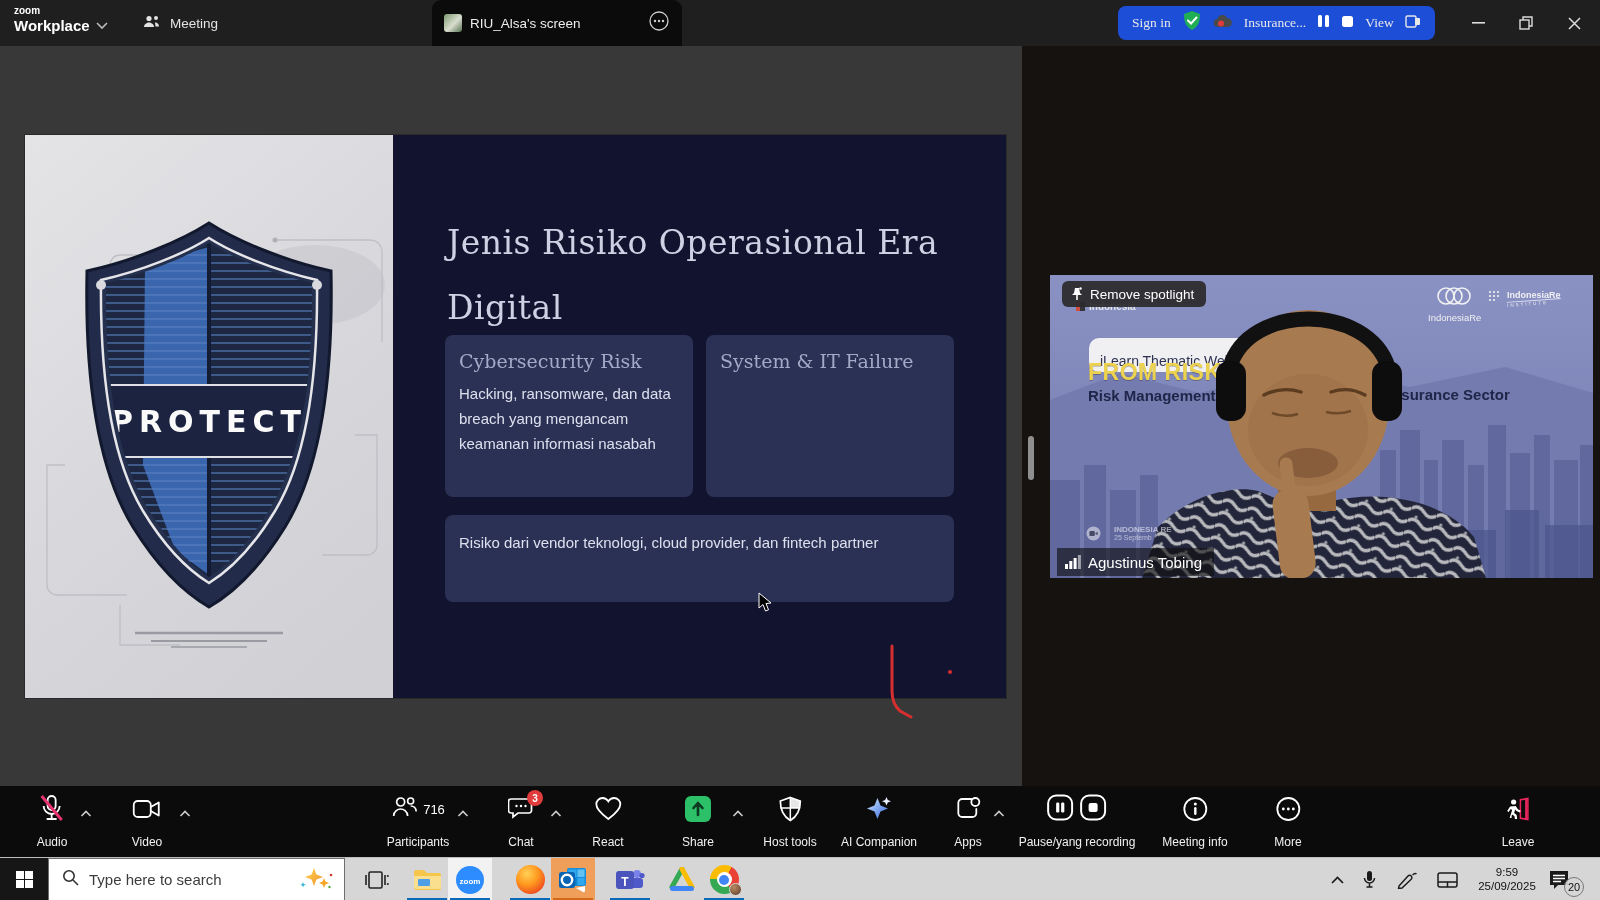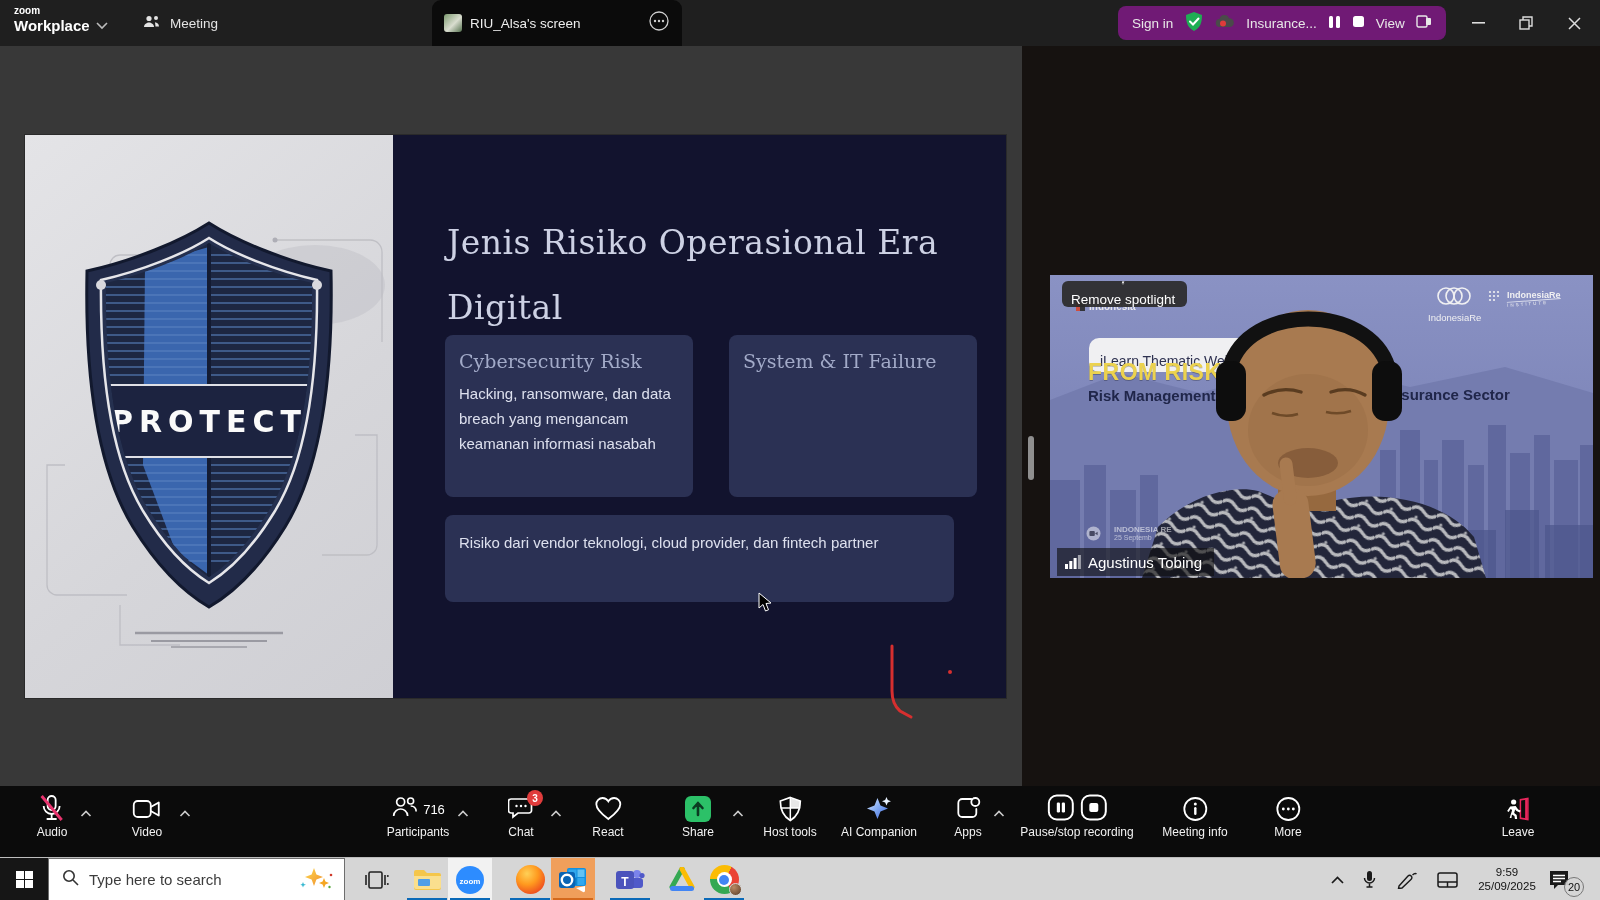--- a/index.html
+++ b/index.html
@@ -10,47 +10,47 @@
   
   .titlebar { position:absolute; left:0; top:0; width:1600px; height:46px; background:#1f1f1f; }
   .brand { position:absolute; left:14px; top:5px; color:#fff; cursor:default; }
   .brand .b1 { font-size:10px; font-weight:bold; line-height:12px; }
   .brand .b2 { font-size:15px; font-weight:600; line-height:17px; }
   .brand-chev { position:absolute; left:96px; top:16px; }
   .tab-meeting { position:absolute; left:130px; top:0; height:46px; display:flex; align-items:center; gap:9px; padding:0 12px; color:#e3e3e3; font-size:13.5px; }
   .tab-active { position:absolute; left:432px; top:0; width:250px; height:46px; background:#0b0b0b; border-radius:9px 9px 0 0; display:flex; align-items:center; gap:8px; padding:0 12px; }
   .tab-active .thumb { width:18px; height:18px; border-radius:3px; background:linear-gradient(135deg,#7c9a6f 0%,#d9ddcf 55%,#55714f 100%); }
   .tab-active .tlabel { flex:1; color:#ededed; font-size:13.5px; white-space:nowrap; overflow:hidden; }
-  .ctrl-pill { position:absolute; left:1118px; top:6px; height:34px; background:#701a75; border-radius:8px; display:flex; align-items:center; padding:0 14px; gap:11px; color:#e8e8e8; font-size:13.5px; }
+  .ctrl-pill { position:absolute; left:1118px; top:6px; height:34px; background:#1d4ed8; border-radius:8px; display:flex; align-items:center; padding:0 14px; gap:11px; color:#e8e8e8; font-size:13.5px;font-family:Liberation Serif, serif; }
   .ctrl-pill .txt { white-space:nowrap; }
   .winbtn { position:absolute; top:0; width:48px; height:46px; display:flex; align-items:center; justify-content:center; color:#ddd; }
 
   
   .main { position:absolute; left:0; top:46px; width:1600px; height:740px; }
   .share-region { position:absolute; left:0; top:0; width:1022px; height:740px; background:#383838; }
   .right-region { position:absolute; left:1022px; top:0; width:578px; height:740px; background:#161210; }
   .scroll-thumb { position:absolute; left:1028px; top:390px; width:6px; height:44px; background:#8f8f8f; border-radius:3px; }
 
   
   .slide { position:absolute; left:25px; top:89px; width:981px; height:563px; display:flex; box-shadow:0 0 0 1px #2a2a2a; }
   .slide-left { width:368px; height:563px; background:linear-gradient(140deg,#e4e4e7 0%,#d6d6da 60%,#cfcfd4 100%); }
   .slide-right { position:relative; width:613px; height:563px; background:#12132e; overflow:hidden; }
   .slide-title { position:absolute; left:54px; top:75px; width:500px; font-family:"DejaVu Serif", serif; font-weight:400; font-size:33px; line-height:65px; color:#cdd1e4; letter-spacing:.5px; }
   .card { position:absolute; background:#2b3154; border-radius:8px; padding:15px 14px; }
   .card-t { font-family:"DejaVu Serif", serif; font-size:19px; color:#a2aac8; margin-bottom:9px; }
   .card-b { font-size:15px; line-height:25px; color:#dde0ee; }
   .card1 { left:52px; top:200px; width:248px; height:162px; }
-  .card2 { left:313px; top:200px; width:248px; height:162px;margin-left:23px; }
+  .card2 { left:313px; top:200px; width:248px; height:162px; }
   .card3 { left:52px; top:380px; width:509px; height:87px; }
   .annot { position:absolute; left:0; top:0; pointer-events:none; }
 
   
   .vtile { position:absolute; left:1050px; top:229px; width:543px; height:303px; background:linear-gradient(180deg,#8a92c4 0%,#7d85b8 55%,#7079ad 100%); overflow:hidden; }
   .vtile svg.scene { position:absolute; left:0; top:0; }
-  .chip { position:absolute; left:12px; top:6px; height:26px; background:rgba(42,42,42,.92); border-radius:6px; display:flex; align-items:center; gap:7px; padding:0 12px 0 9px; color:#fff; font-size:13.5px; z-index:6;flex-direction:column; }
+  .chip { position:absolute; left:12px; top:6px; height:26px; background:rgba(42,42,42,.92); border-radius:6px; display:flex; align-items:center; gap:7px; padding:0 12px 0 9px; color:#fff; font-size:13.5px; z-index:6; }
   .indo-mini { position:absolute; left:26px; top:26px; display:flex; align-items:center; gap:4px; color:#f2f2f2; font-size:10px; font-weight:bold; opacity:.9; z-index:5; }
   .indo-mini .bx { width:9px; height:9px; background:#2b2b2b; border-left:4px solid #d8452f; }
   .logo-re { position:absolute; left:378px; top:11px; width:52px; text-align:center; z-index:4; color:#f0f0f2; }
   .logo-re .lt { font-size:9.5px; margin-top:2px; }
   .logo-inst { position:absolute; left:438px; top:15px; display:flex; gap:5px; align-items:flex-start; z-index:4; color:#f0f0f2; }
   .logo-inst .ln1 { font-size:9px; font-weight:bold; line-height:10px; }
   .logo-inst .ln2 { font-size:4.5px; letter-spacing:2px; line-height:6px; border-top:1px solid rgba(255,255,255,.7); transform:rotate(-4deg); }
   .banner-pill { position:absolute; left:39px; top:63px; height:34px; line-height:19px; background:#f0f0f2; border-radius:10px; padding:14px 11px; font-size:14px; color:#2e3150; z-index:4; }
   .banner-h { position:absolute; left:38px; top:84px; font-size:23px; font-weight:800; color:#ecd24e; letter-spacing:.5px; z-index:4; text-shadow:0 1px 0 rgba(0,0,0,.25); }
   .banner-s1 { position:absolute; left:38px; top:112px; font-size:15px; font-weight:700; color:#20264a; z-index:4; }
@@ -58,21 +58,21 @@
   .wm { position:absolute; left:36px; top:250px; display:flex; gap:13px; align-items:center; opacity:.55; z-index:7; color:#fff; }
   .wm .wmt1 { font-size:8px; font-weight:bold; line-height:9px; }
   .wm .wmt2 { font-size:7px; line-height:8px; }
   .name-tag { position:absolute; left:7px; bottom:2px; height:28px; background:rgba(15,15,15,.62); display:flex; align-items:center; gap:7px; padding:0 12px 0 8px; z-index:8; color:#fff; font-size:15px; }
   .speaker { position:absolute; left:0; top:0; z-index:5; }
 
   
   .ztoolbar { position:absolute; left:0; top:786px; width:1600px; height:71px; background:#0b0b0b; }
   .tb-item { position:absolute; top:0; transform:translateX(-50%); text-align:center; color:#fff; cursor:default; }
   .tb-item .ic { height:32px; margin-top:7px; display:flex; align-items:center; justify-content:center; gap:6px; }
-  .tb-item .lb { font-size:12px; margin-top:0; white-space:nowrap; color:#f2f2f2; }
+  .tb-item .lb { font-size:12px; margin-top:10px; white-space:nowrap; color:#f2f2f2; }
   .tb-chev { position:absolute; top:17px; transform:translateX(-50%); }
   .badge { position:absolute; border-radius:50%; background:#e03c3c; color:#fff; font-size:10px; font-weight:bold; display:flex; align-items:center; justify-content:center; }
 
   
   .taskbar { position:absolute; left:0; top:857px; width:1600px; height:43px; background:#d6d6d6; border-top:1px solid #bdbdbd; }
   .startbtn { position:absolute; left:0; top:0; width:48px; height:43px; background:#161616; display:flex; align-items:center; justify-content:center; }
   .searchbox { position:absolute; left:48px; top:0; width:297px; height:43px; background:#fff; border:1px solid #6e6e6e; display:flex; align-items:center; }
   .searchbox input { border:none; outline:none; font-size:15px; color:#333; width:170px; margin-left:10px; background:transparent; font-family:"Liberation Sans", sans-serif; }
   .searchbox input::placeholder { color:#3c3c3c; }
   .tb-cell { position:absolute; top:0; width:44px; height:43px; display:flex; align-items:center; justify-content:center; }
@@ -530,21 +530,21 @@
               <rect x="14.5" y="8.5" width="3.2" height="10" rx="1.2" fill="#fff"></rect>
           </svg>
         </span>
         <span>
           <svg width="27" height="27" viewBox="0 0 27 27">
             <rect x="1.5" y="1.5" width="24" height="24" rx="8" stroke="#fff" stroke-width="2" fill="none"></rect>
             <rect x="9" y="9" width="9" height="9" rx="2" fill="#fff"></rect>
           </svg>
         </span>
       </div>
-      <div class="lb">Pause/stop recording</div>
+      <div class="lb">Pause/yang recording</div>
     </div>
 
     <div class="tb-item" style="left:1195px">
       <div class="ic">
         <svg width="26" height="26" viewBox="0 0 26 26">
           <circle cx="13" cy="13" r="11" stroke="#fff" stroke-width="1.8" fill="none"></circle>
           <circle cx="13" cy="8" r="1.5" fill="#fff"></circle>
             <rect x="11.8" y="11" width="2.4" height="8" rx="1.2" fill="#fff"></rect>
         </svg>
       </div>

